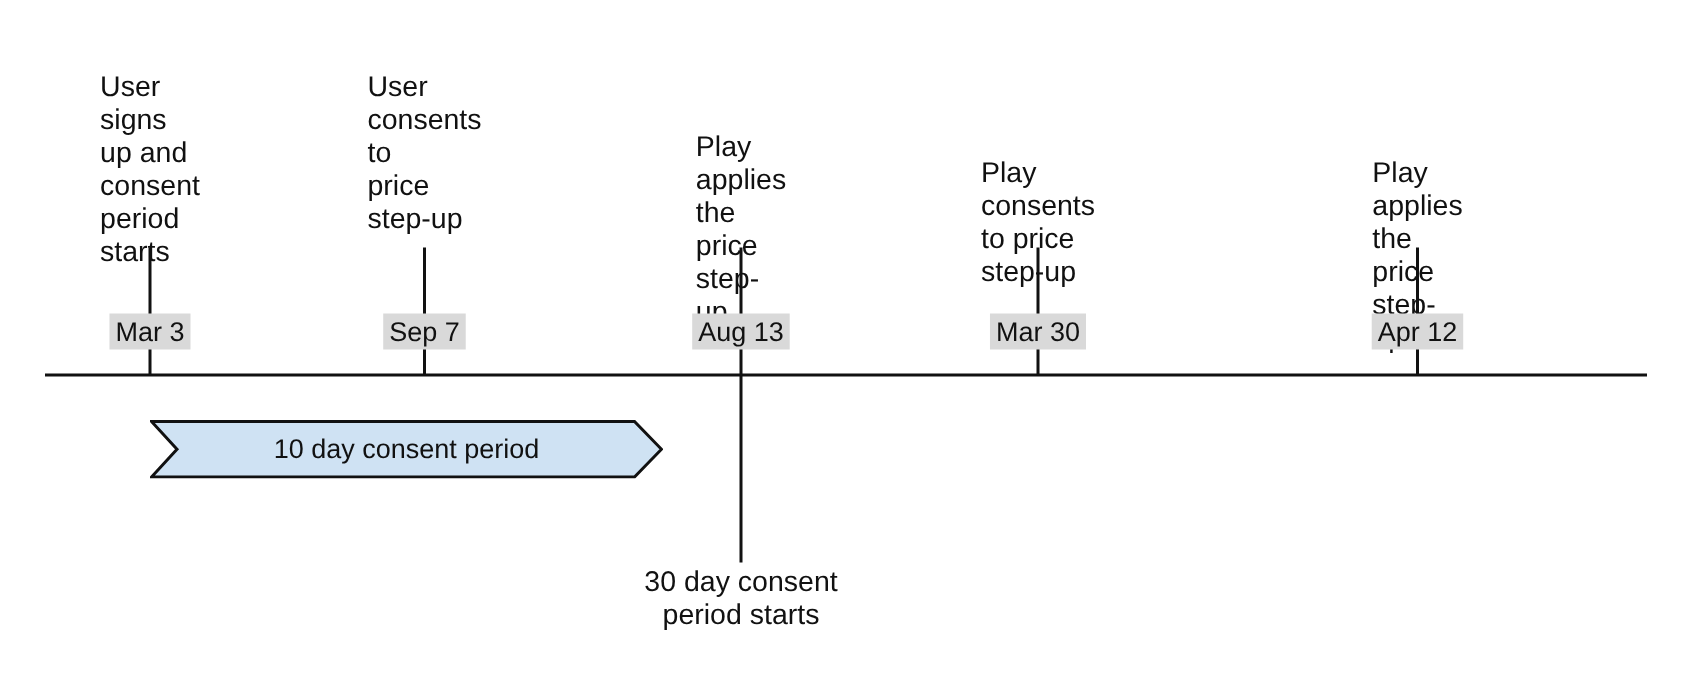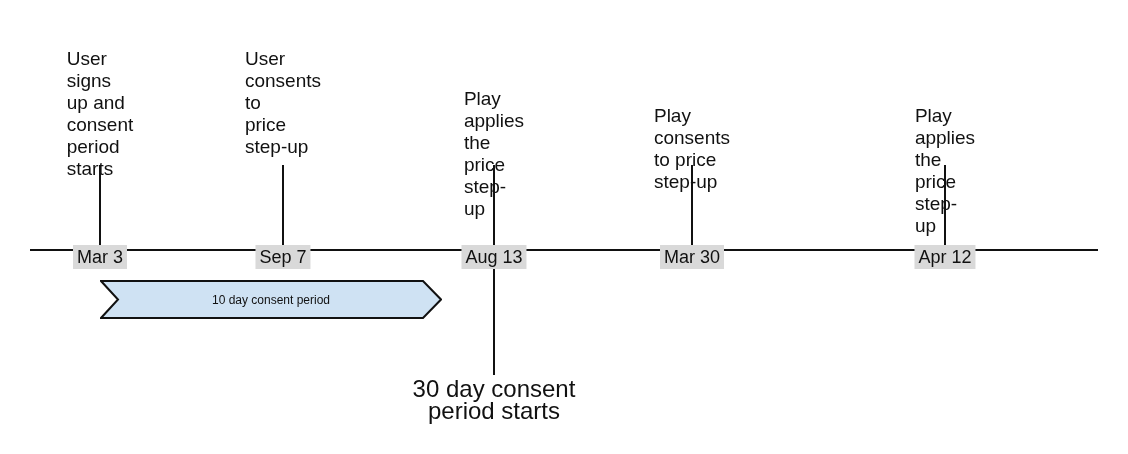--- a/index.html
+++ b/index.html
@@ -39,39 +39,39 @@
   .tick {
     position: absolute; left: -1px; top: 165px;
     width: 2px; height: 85px; background: var(--line); z-index: 1;
   }
   .tick.drop { height: 210px; }
 
   .date-chip {
     position: absolute; left: 0; top: 209px; transform: translateX(-50%);
     background: var(--date-bg); color: var(--text);
     font-size: 18px; line-height: 22px; padding: 1px 4px;
-    white-space: nowrap; z-index: 2; margin-top: 36px;
+    white-space: nowrap; z-index: 2;
   }
 
   .banner { position: absolute; top: 280px; height: 39px; }
   .banner svg { position: absolute; left: 0; top: 0; display: block; }
   .banner .shape { fill: var(--banner-fill); stroke: var(--banner-border); stroke-width: 2; stroke-linejoin: miter; }
   .banner-label {
     position: absolute; inset: 0; z-index: 1;
     display: flex; align-items: center; justify-content: center;
     padding-left: 18px; padding-right: 18px;
-    font-size: 12px; color: var(--text); white-space: nowrap;
+    font-size: 18px; color: var(--text); white-space: nowrap;
   }
   #banner-10day { left: 100px; width: 342px; }
   #banner-30day { left: 538px; width: 445px; }
 
   .note {
     position: absolute; left: 494px; top: 378px; transform: translateX(-50%);
     white-space: pre-line; text-align: center;
-    font-size: 24px; line-height: 22px; color: var(--text);
+    font-size: 19px; line-height: 22px; color: var(--text);
   }
 </style>
 </head>
 <body>
 
 <div class="stage">
 
   <div class="axis"></div>
 
   <div class="event" style="left:100px">

